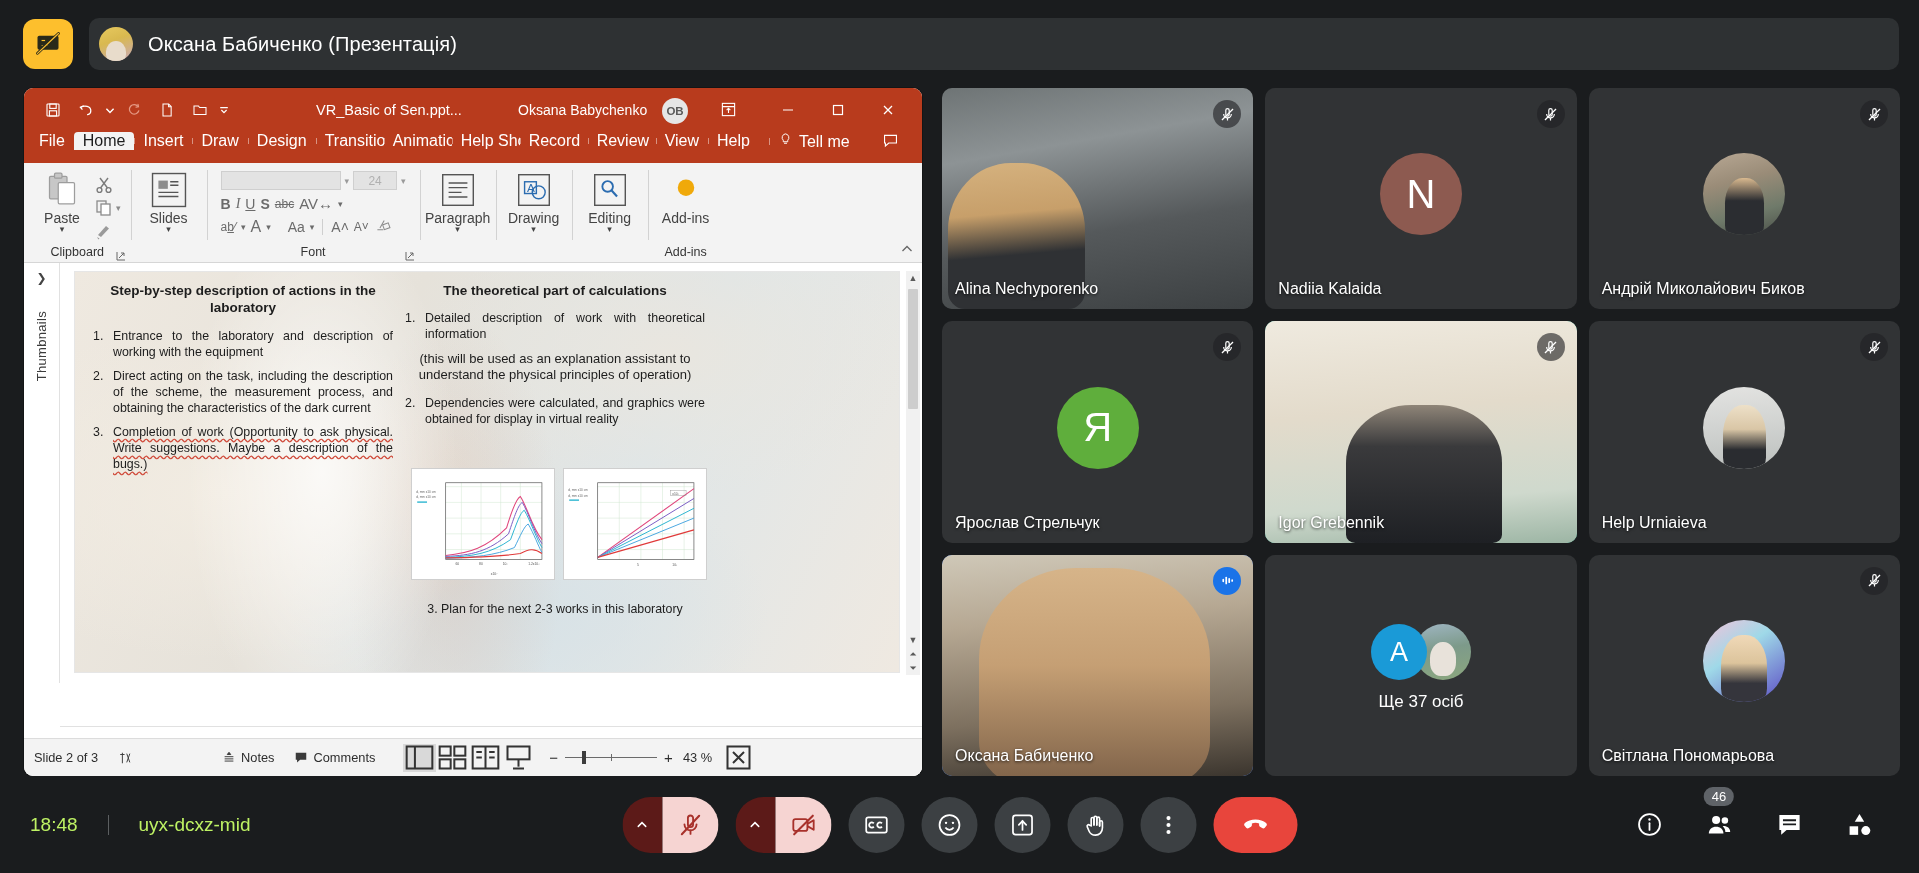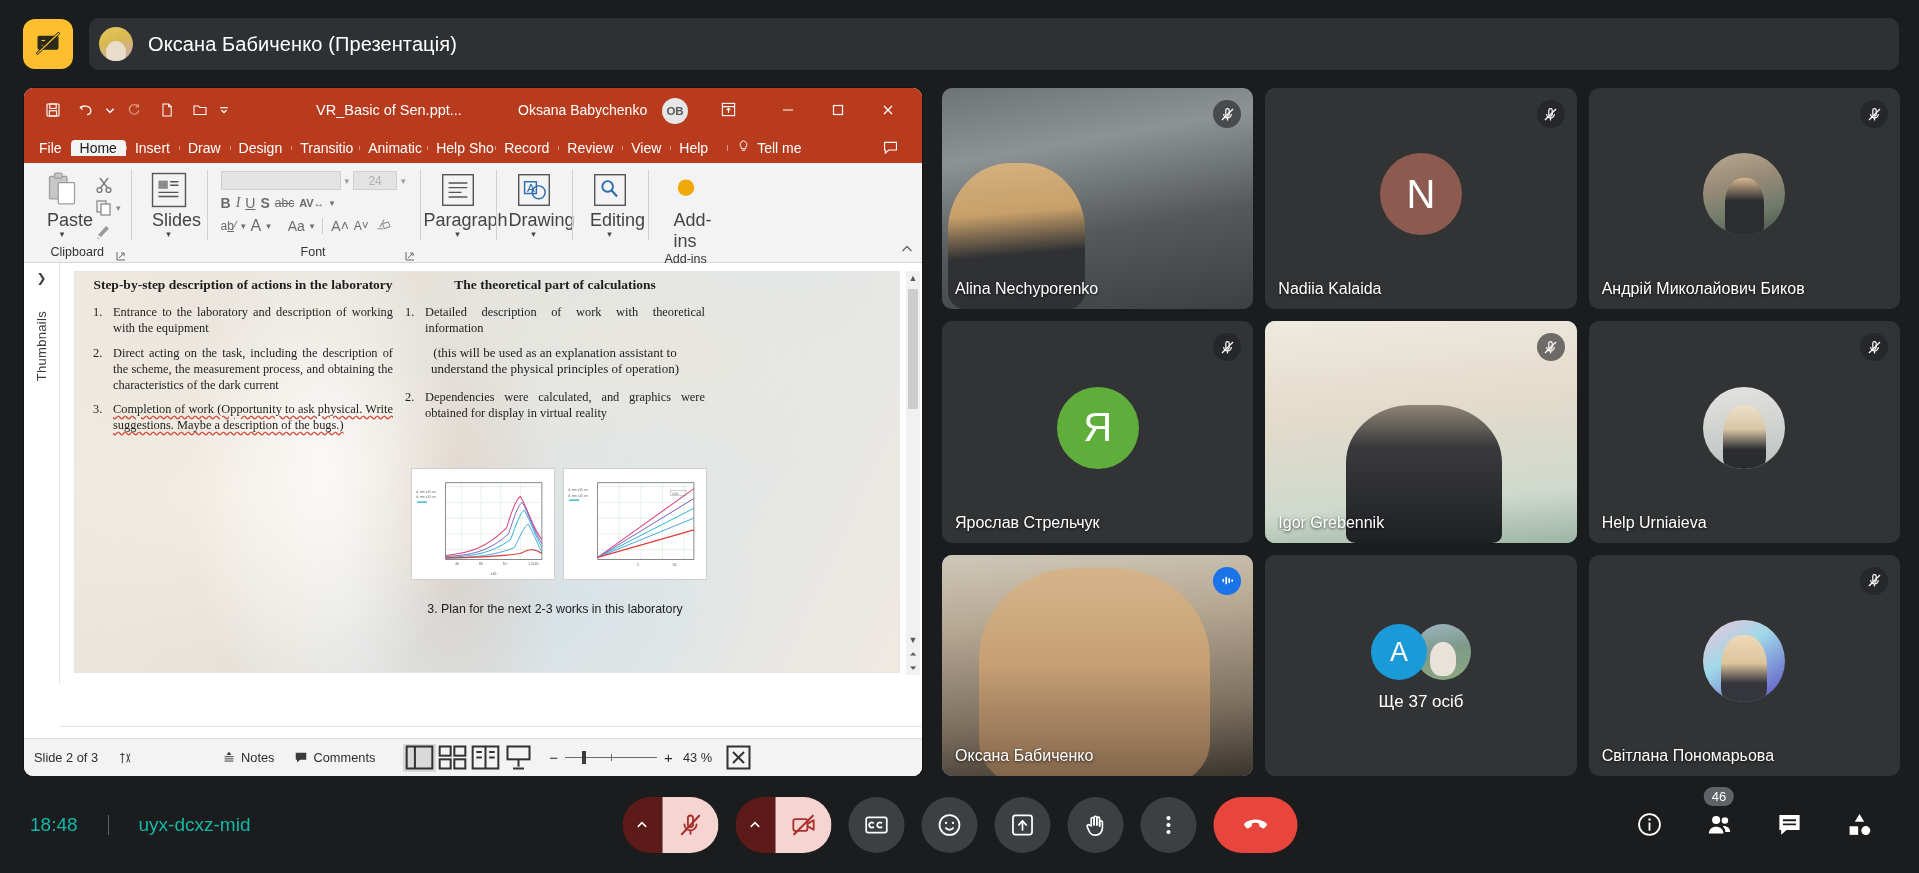--- a/index.html
+++ b/index.html
@@ -76,22 +76,22 @@
   }
   .ppt-ribbondisplay { position:absolute; left: 696px; top: 13px; }
   .ppt-ribbondisplay svg { width:17px; height:17px; }
   .win-ctrl { position:absolute; top:0; height:44px; width:48px;
       display:flex;align-items:center;justify-content:center; }
   .win-ctrl svg { width: 14px; height: 14px; }
   .wc-min { left: 740px; } .wc-max { left: 790px; } .wc-close { left: 840px; }
 
   .ppt-tabs {
     height: 31px; background: #b83b1d;
-    display: flex; align-items: center; padding-left: 6px;
-    font-size: 14px;
+    display: flex; align-items: flex-start; padding-left: 6px;
+    font-size: 16px;
   }
   .ppt-tab {
     color: #fff; padding: 0 9px; display:flex; align-items:center;
     position: relative; white-space: nowrap;
     max-width: 68px; overflow: hidden;
   }
   .ppt-tab + .ppt-tab::before {
     content:""; position:absolute; left:0; top:6px; bottom:6px; width:1px;
     background: rgba(255,255,255,.45);
   }
@@ -111,21 +111,21 @@
     display:flex; align-items:stretch; position:relative;
     border-bottom: 1px solid #d6d6d6;
   }
   .rg { display:flex; flex-direction:column; align-items:center; justify-content:space-between;
         padding: 5px 10px 3px; position:relative; }
   .rg + .rg::before { content:""; position:absolute; left:0; top:7px; bottom:22px; width:1px; background:#d2d2d2;}
   .rg-label { font-size: 12.5px; color: #333; }
   .rg-body { display:flex; align-items:flex-start; gap:4px; flex:1; padding-top:3px;}
   .big-btn { display:flex;flex-direction:column;align-items:center; width: 56px; color:#444; }
   .big-btn .bi { width:40px; height:38px; display:flex;align-items:center;justify-content:center;}
-  .big-btn .bl { font-size:18px; margin-top:1px;margin-left:16px; }
+  .big-btn .bl { font-size:14px; margin-top:1px; }
   .big-btn .bc { font-size:9px; line-height:7px; }
   .icon-sm { width:20px;height:20px; display:inline-flex;align-items:center;justify-content:center;}
   .dialog-launcher { position:absolute; right:4px; bottom:2px; width:12px;height:12px;}
   .fontbox { width:120px;height:19px;background:#e3e3e3;border:1px solid #cfcfcf;}
   .sizebox { width:44px;height:19px;background:#e3e3e3;border:1px solid #cfcfcf;
              color:#b0b0b0;font-size:12px;display:flex;align-items:center;justify-content:center;}
   .fontrow { display:flex;align-items:center;gap:5px;color:#6b6b6b;font-size:14px; }
   .collapse-ribbon { position:absolute; right:8px; bottom:4px; color:#666; font-size:11px;}
 
   .ppt-workarea { position:relative; height: 420px; background:#fff; display:flex; }
@@ -147,21 +147,21 @@
       radial-gradient(ellipse 45% 55% at 55% 85%, #d8e2e6 0%, rgba(216,226,230,0) 65%),
       linear-gradient(115deg,#efe9e0 0%,#e6e2da 35%,#dfe6e8 65%,#efe9e1 100%);
     overflow:hidden; border:1px solid #e6e6e6;
   }
   .slide::before{
     content:""; position:absolute; inset:0;
     background:
       radial-gradient(ellipse 30% 120% at 30% 50%, rgba(255,255,255,.75), rgba(255,255,255,0) 55%),
       radial-gradient(ellipse 22% 100% at 46% 70%, rgba(214,180,160,.35), rgba(255,255,255,0) 60%);
   }
-  .sl-col { position:absolute; top:4px;font-family:Liberation Serif, serif; }
+  .sl-col { position:absolute; top:10px; }
   .sl-left { left: 18px; width: 300px; }
   .sl-right { left: 330px; width: 300px; }
   .sl-h { font-size: 13.5px; font-weight: 700; color:#1d1d1d; text-align:center; line-height:1.28; }
   .sl-list { list-style:none; margin-top: 11px; }
   .sl-list li { display:flex; font-size: 12.4px; color:#1d1d1d; line-height:1.30; margin-bottom: 8px;
                 text-align: justify; }
   .sl-num { width: 20px; flex:none; }
   .sl-txt { flex:1; text-align: justify; }
   .sl-note { font-size:13px; color:#1d1d1d; line-height:1.30; text-align:center; margin-top:2px;}
   .sl-foot { position:absolute; left:330px; top: 330px; width: 300px;
@@ -255,21 +255,21 @@
   .av-svitlana { background: linear-gradient(145deg,#f5c2d9 0%,#9fd9e8 40%,#5b4bc4 100%); }
   .av-svitlana::after{content:"";position:absolute;left:22%;top:18%;width:56%;height:82%;
       border-radius:46% 46% 20% 20%;background:linear-gradient(180deg,#f0d9b8 0%,#dcc49c 42%,#35353c 72%);}
 
   
   .bottombar {
     position:absolute; left:0; bottom:0; width:1919px; height:97px;
     background:#1a1c1e; display:flex; align-items:center;
   }
   .bb-left { position:absolute; left:30px; display:flex; align-items:center;
-             color:#14b8a6; font-size:19px; gap:30px; }
+             color:#bef264; font-size:19px; gap:30px; }
   .bb-sep { width:1px; height:20px; background:#5c5f61; }
   .bb-center { position:absolute; left:50%; transform:translateX(-50%);
                display:flex; align-items:center; gap:17px; }
   .split-btn { display:flex; height:56px; border-radius:28px; overflow:hidden; }
   .split-caret { width:40px; background:#5c1a18; display:flex;align-items:center;justify-content:center;}
   .split-caret svg{width:15px;height:15px;}
   .split-main { width:56px; background:#f6d4d2; display:flex;align-items:center;justify-content:center;}
   .split-main svg{width:26px;height:26px;}
   .rnd-btn { width:56px;height:56px;border-radius:50%; background:#3c4043;
              display:flex;align-items:center;justify-content:center; }
@@ -484,21 +484,21 @@
           <span style="color:#9a9a9a;font-size:9px;">▾</span>
           <div class="sizebox">24</div>
           <span style="color:#9a9a9a;font-size:9px;">▾</span>
         </div>
         <div class="fontrow">
           <span style="font-weight:700;">B</span>
           <span style="font-style:italic;font-family:'Liberation Serif',serif;">I</span>
           <span style="text-decoration:underline;">U</span>
           <span style="font-weight:700;">S</span>
           <span style="text-decoration:line-through;font-size:12px;">abc</span>
-          <span style="font-size:11px;font-weight:bold;">AV↔</span>
+          <span style="font-size:15px;">AV↔</span>
           <span style="font-size:9px;">▾</span>
         </div>
         <div class="fontrow">
           <span style="font-size:12px;">a<span style="text-decoration:underline">b</span>⁄</span>
           <span style="font-size:9px;">▾</span>
           <span style="font-size:16px;">A</span>
           <span style="font-size:9px;">▾</span>
           <span style="font-size:14px;margin-left:12px;">Aa</span>
           <span style="font-size:9px;">▾</span>
           <span style="border-left:1px solid #cfcfcf;height:16px;display:inline-block;margin:0 3px;"></span>

